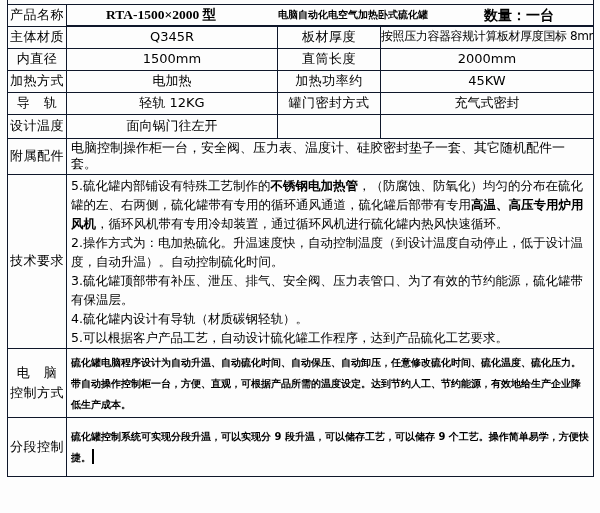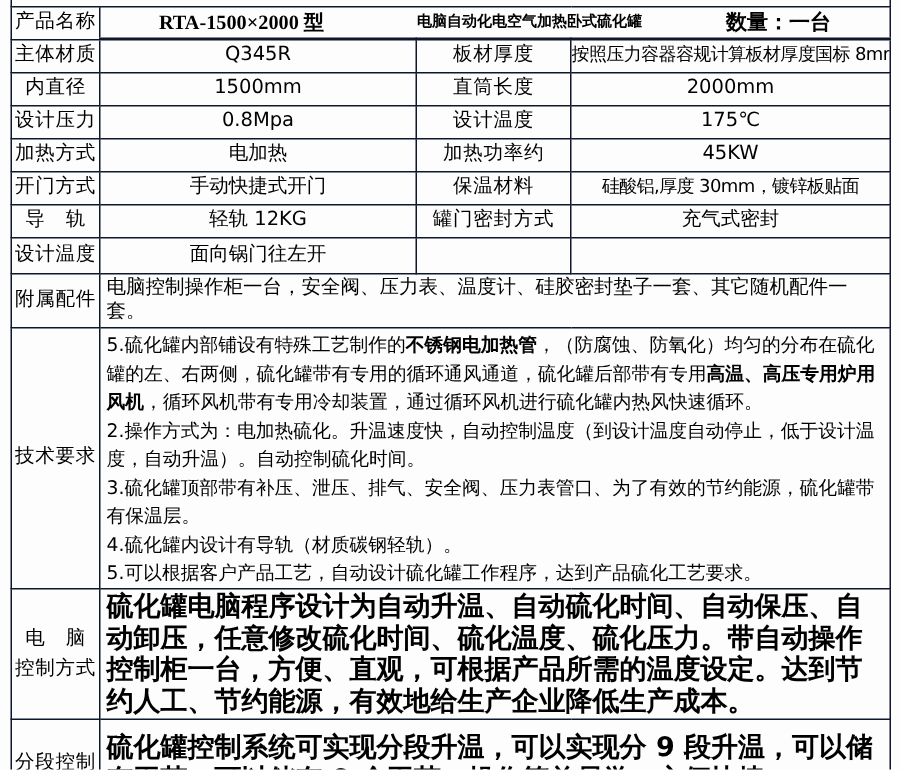--- a/index.html
+++ b/index.html
@@ -58,21 +58,21 @@
     white-space:nowrap;
     padding:0;
   }
   td.text-cell {
     text-align:left;
     padding:1px 4px;
   }
   td.acc-cell { font-size:13px; }
   td.tech-cell { font-size:12.5px; }
   .tech-cell p { line-height:19px; }
-  .cc-body, .seg-body { font-weight:bold; font-size:18px; line-height:21px; }
+  .cc-body, .seg-body { font-weight:bold; font-size:10px; line-height:21px; }
   .cc-label { line-height:20px; }
   .caret {
     display:inline-block;
     width:1.5px; height:15px;
     background:#000;
     vertical-align:-3px;
     margin-left:1px;
   }
   b { font-weight:bold;text-align:center; }
 </style>
@@ -110,40 +110,28 @@
     <td class="squeeze">按照压力容器容规计算板材厚度国标 8mm</td>
   </tr>
 
   <tr class="row-std">
     <td class="label-cell">内直径</td>
     <td>1500mm</td>
     <td class="label-cell">直筒长度</td>
     <td>2000mm</td>
   </tr>
 
-  <tr class="row-std">
-    <td class="label-cell">设计压力</td>
-    <td>0.8Mpa</td>
-    <td class="label-cell">设计温度</td>
-    <td>175℃</td>
-  </tr>
 
   <tr class="row-std">
     <td class="label-cell">加热方式</td>
     <td>电加热</td>
     <td class="label-cell">加热功率约</td>
     <td>45KW</td>
   </tr>
 
-  <tr class="row-std">
-    <td class="label-cell">开门方式</td>
-    <td>手动快捷式开门</td>
-    <td class="label-cell">保温材料</td>
-    <td class="squeeze">硅酸铝,厚度 30mm，镀锌板贴面</td>
-  </tr>
 
   <tr class="row-std">
     <td class="label-cell">导　轨</td>
     <td>轻轨 12KG</td>
     <td class="label-cell">罐门密封方式</td>
     <td>充气式密封</td>
   </tr>
 
   <tr class="row-door">
     <td class="label-cell">设计温度</td>

